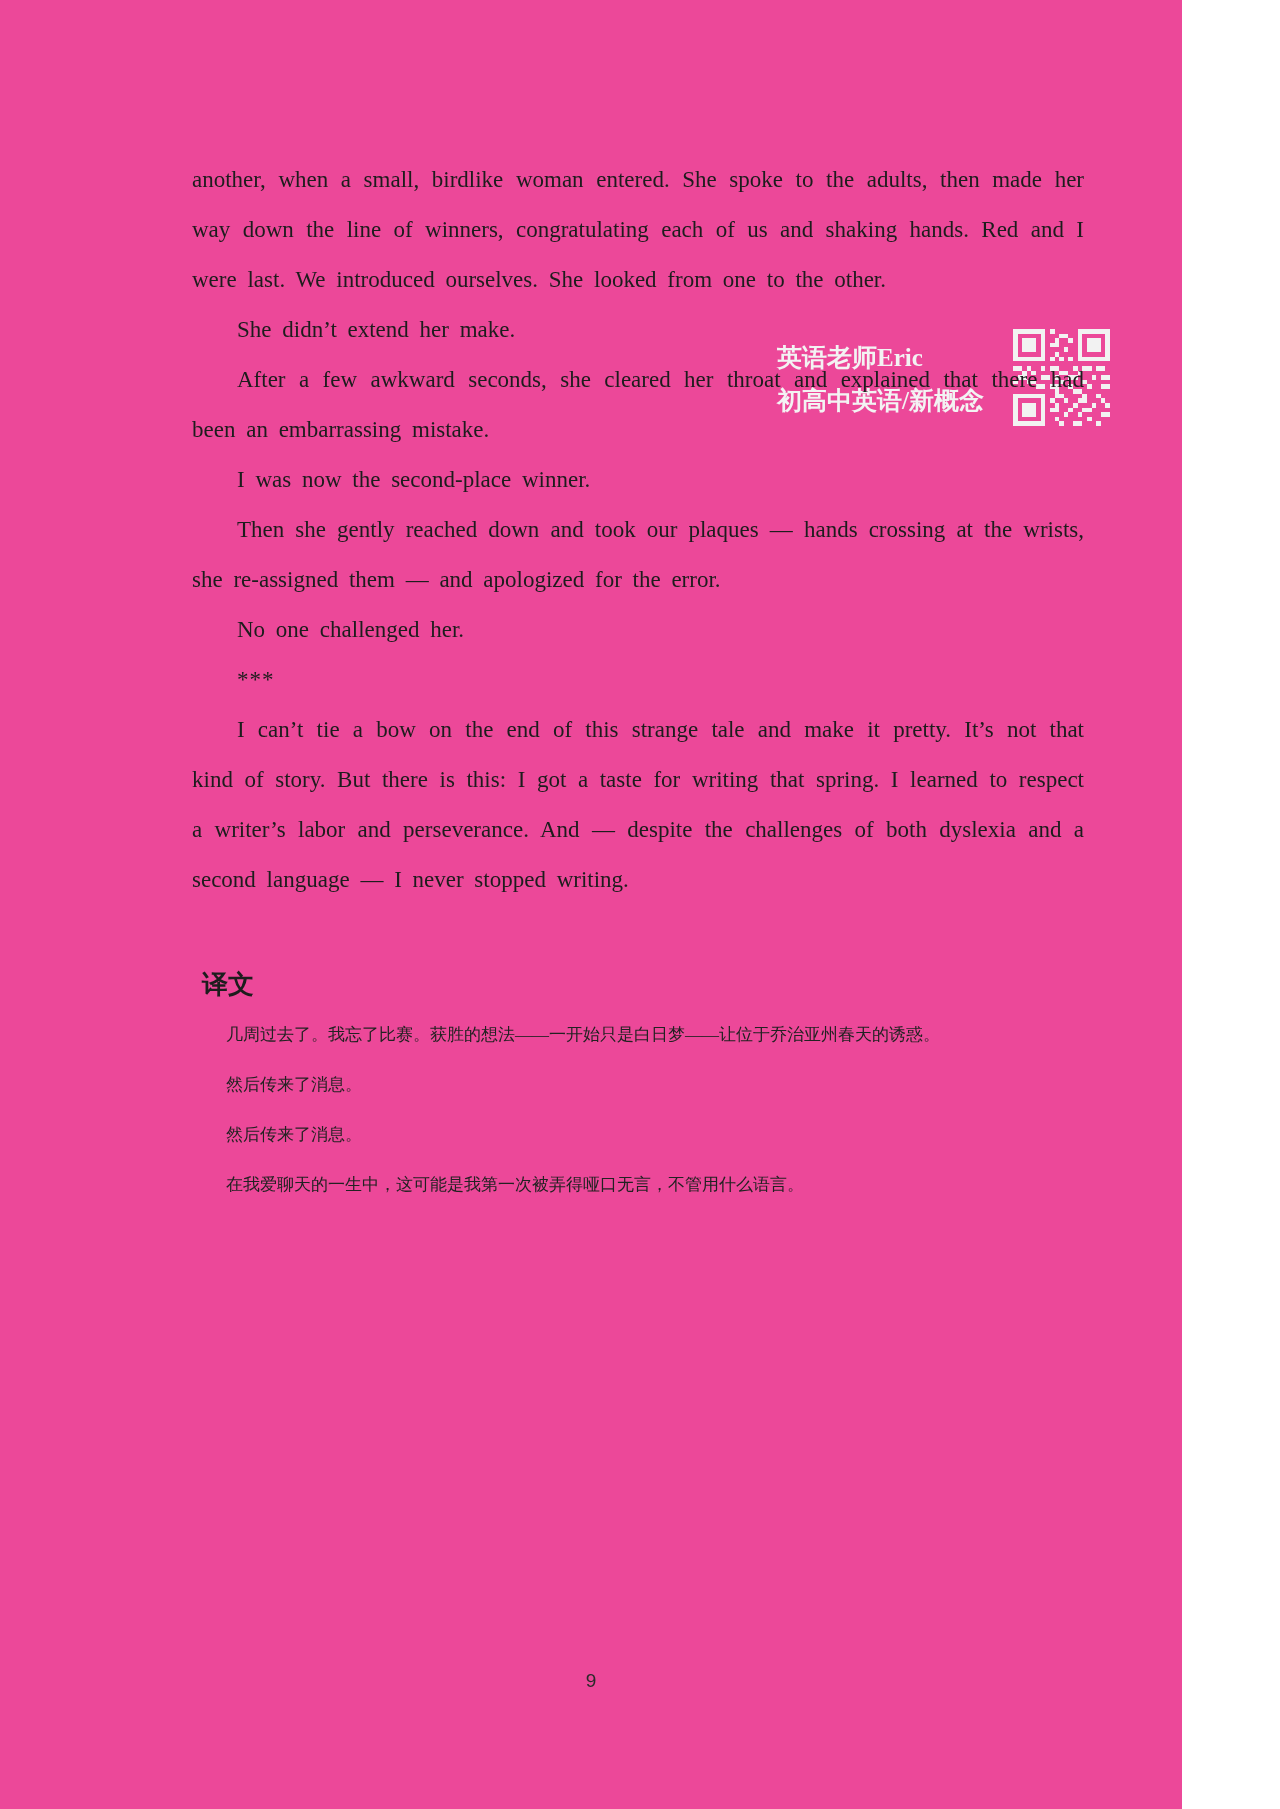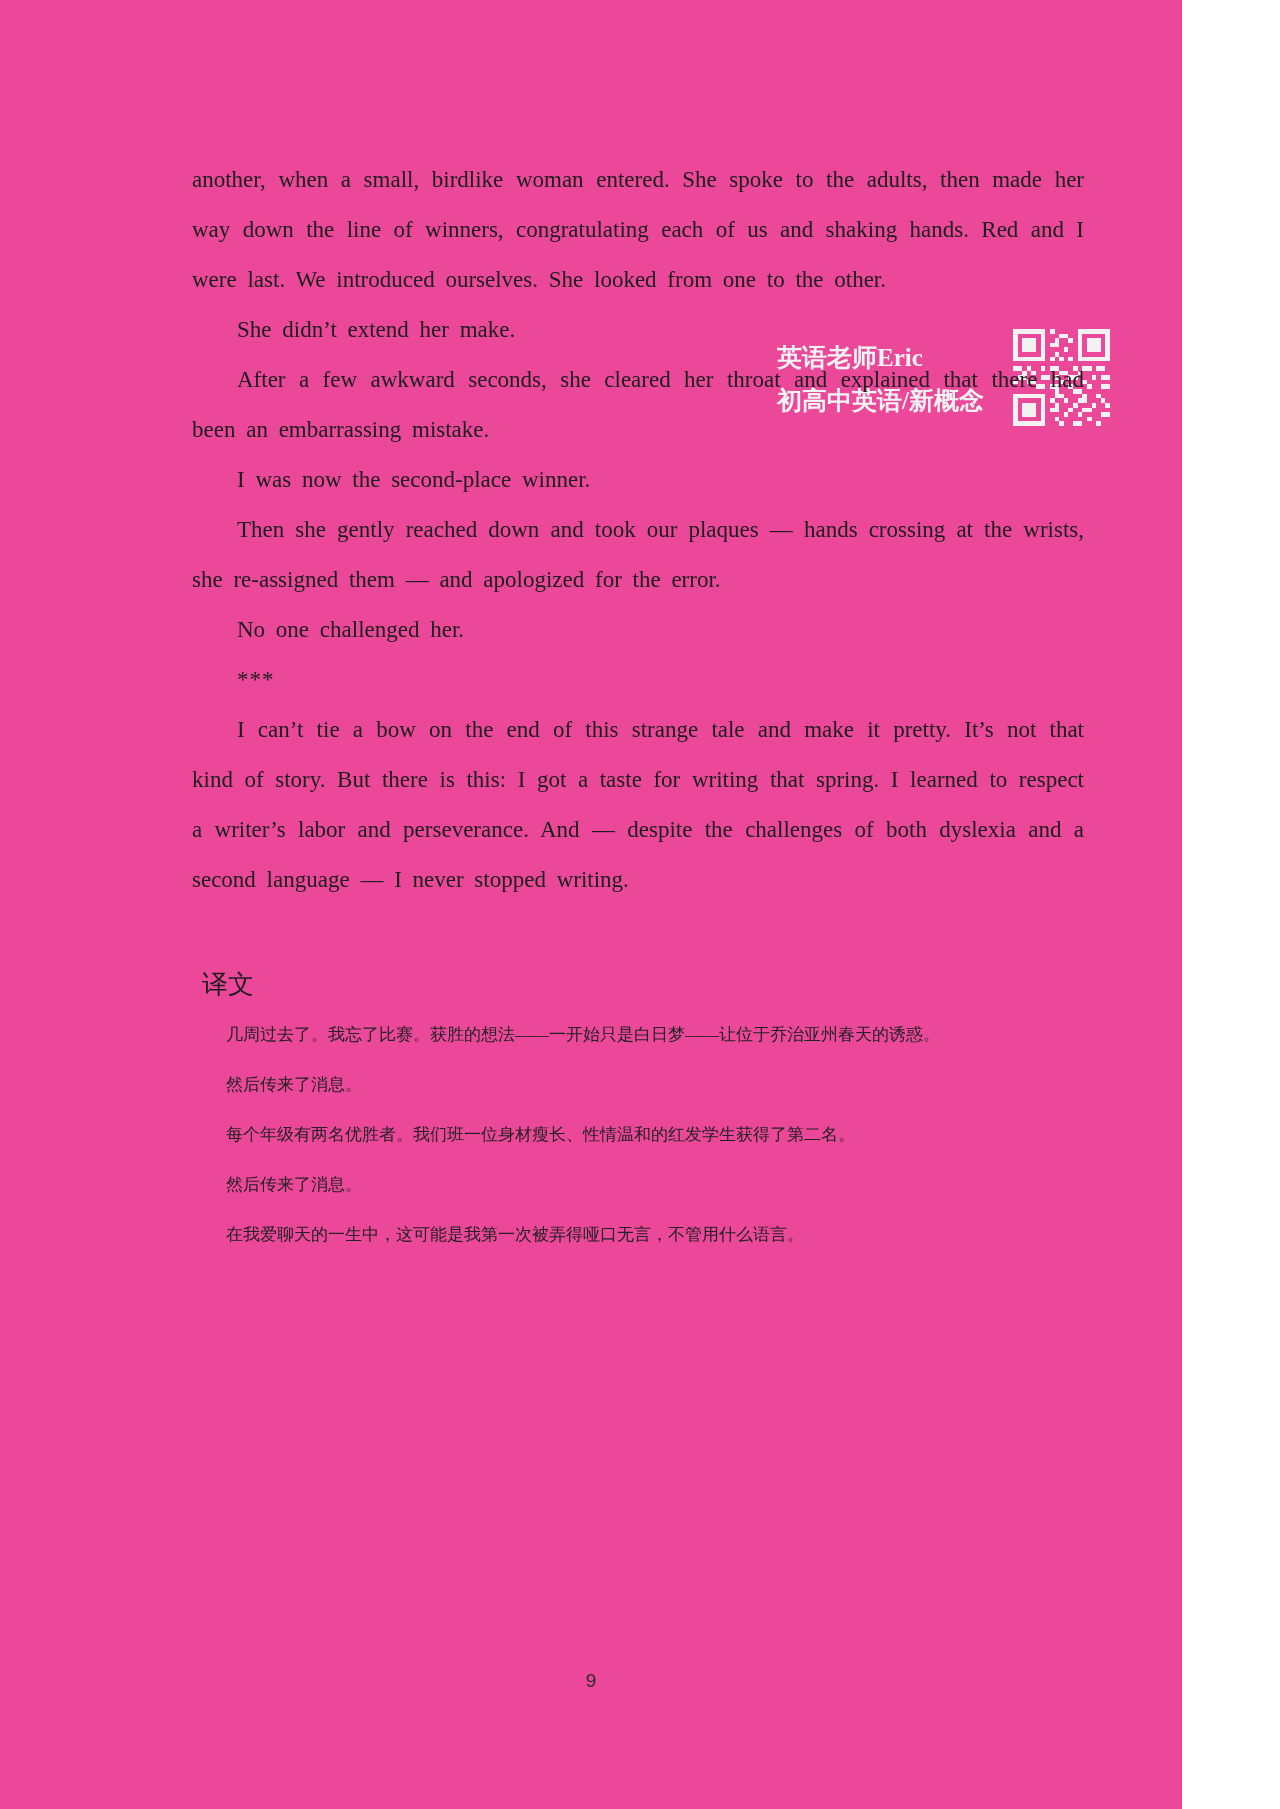--- a/index.html
+++ b/index.html
@@ -24,21 +24,21 @@
     text-align: justify;
     word-spacing: 5px;
     color: #1d1d1d;
   }
   p.en.ind { text-indent: 45px; }
   p.en.stars { text-align: left; letter-spacing: 1px; }
   .zh-heading {
     margin: 55px 0 0 10px;
     font-size: 26px;
     line-height: 50px;
-    font-weight: 400;
+    font-weight: 700;
     color: #1d1d1d;
     font-family: "Liberation Serif", "DejaVu Sans", serif;
   }
   p.zh {
     margin: 0;
     font-size: 17px;
     line-height: 50px;
     text-align: justify;
     text-indent: 2em;
     color: #222222;
@@ -166,20 +166,19 @@
     <p class="en ind">I was now the second-place winner.</p>
     <p class="en ind">Then she gently reached down and took our plaques — hands crossing at the wrists, she re-assigned them — and apologized for the error.</p>
     <p class="en ind">No one challenged her.</p>
     <p class="en ind stars">***</p>
     <p class="en ind">I can’t tie a bow on the end of this strange tale and make it pretty. It’s not that kind of story. But there is this: I got a taste for writing that spring. I learned to respect a writer’s labor and perseverance. And — despite the challenges of both dyslexia and a second language — I never stopped writing.</p>
 
     <h2 class="zh-heading">译文</h2>
 
     <p class="zh">几周过去了。我忘了比赛。获胜的想法——一开始只是白日梦——让位于乔治亚州春天的诱惑。</p>
     <p class="zh">然后传来了消息。</p>
-    <p class="zh">每个年级有两名优胜者。我们班一位身材瘦长、性情温和的红发学生获得了第二名。</p>
     <p class="zh">然后传来了消息。</p>
     <p class="zh">在我爱聊天的一生中，这可能是我第一次被弄得哑口无言，不管用什么语言。</p>
   </div>
 
   <div class="footer">9</div>
 
 </div>
 
 </body></html>

